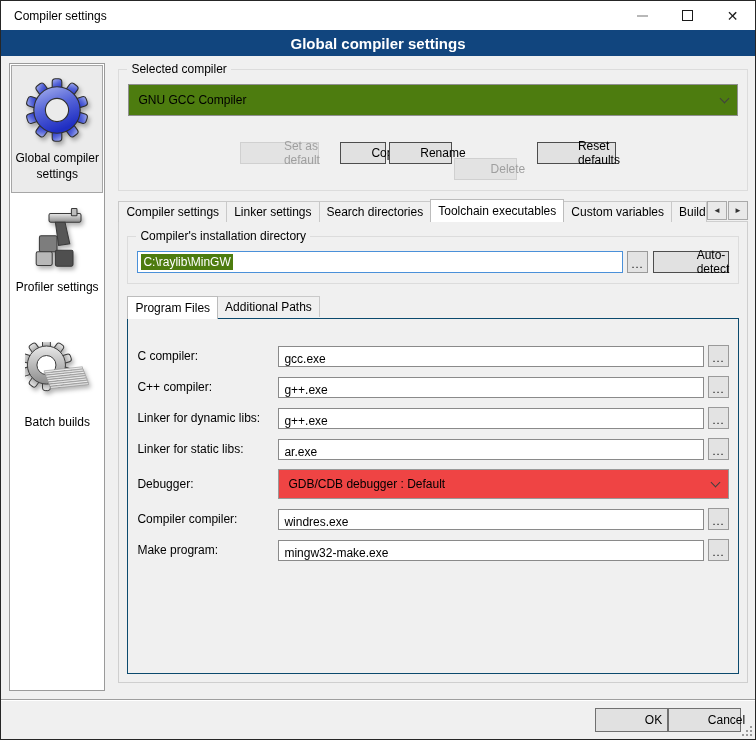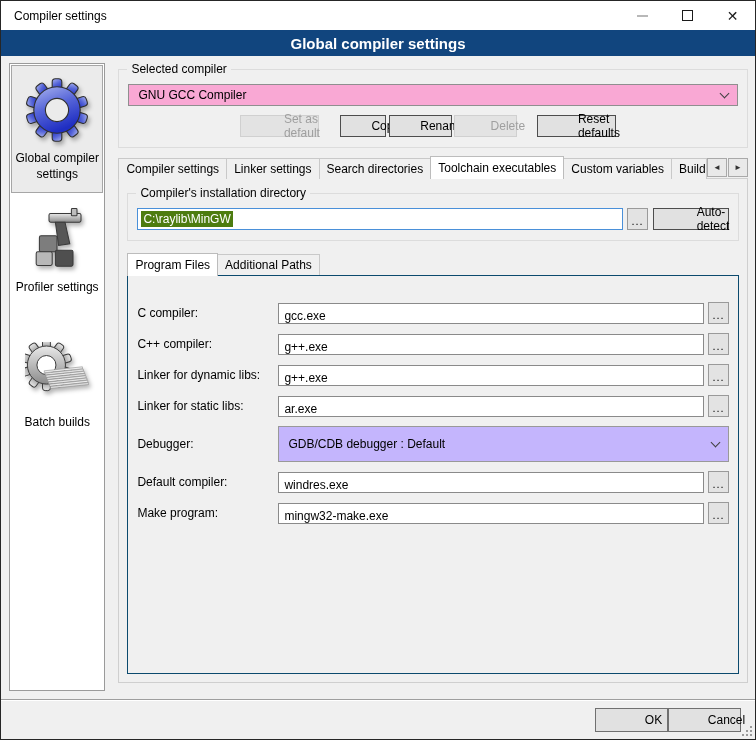--- a/index.html
+++ b/index.html
@@ -30,31 +30,31 @@
   .sb-item.selected { background:#ebebeb; border:1px solid #a6a6a6; }
   .sb-item .sb-label { margin-top:9px; line-height:1.3; }
   .sb-item + .sb-item { margin-top:2px; }
   .sb-item.gap-top { margin-top:24px; }
   .icon64 { width:64px; height:64px; filter:drop-shadow(2px 3px 2px rgba(0,0,0,0.30)); }
   .main { flex:1; margin-left:13px; height:636px; display:flex; flex-direction:column; }
   
   .groupbox { position:relative; border:1px solid #dcdcdc; padding:14px 9px 10px; background:transparent; }
   .legend { position:absolute; top:-8px; left:8px; background:#f0f0f0; padding:0 4px; }
   
-  .combo { height:22px; background:#f9a8d4; border:1px solid #8f8f8f; display:flex; align-items:center; padding:0 9px; }
+  .combo { height:32px; background:#4d7c0f; border:1px solid #8f8f8f; display:flex; align-items:center; padding:0 9px; }
   .combo-value { flex:1; }
   .chev { width:7px; height:7px; border-right:1.5px solid #404040; border-bottom:1.5px solid #404040;
           transform:rotate(45deg); margin-top:-4px; }
   
   .btn { height:22px; background:#e1e1e1; border:1px solid #4d4d4d; display:flex; align-items:center; justify-content:center;
          font-size:12px; cursor:default;padding-left:44px; }
   .btn.disabled { background:#e3e3e3; border:1px solid #d0d0d0; color:#9f9f9f; }
   .btnrow { display:flex; align-items:center; margin-top:9px; }
   .sp1 { width:112px; } .w79 { width:79px; } .w64 { width:40px; } .w63 { width:63px; }
-  .g21 { margin-left:21px; } .g3 { margin-left:3px; } .g2 { margin-left:2px; } .g20 { margin-left:20px; }
+  .g21 { margin-left:21px; } .g3 { margin-left:3px; } .g2 { margin-left:2px;margin-top:33px; } .g20 { margin-left:20px; }
   
   .tabstrip { display:flex; align-items:flex-end; margin-top:8px; height:23px; position:relative; z-index:2; }
   .tab { height:21px; padding:0 7px; background:#f0f0f0; border:1px solid #c9c9c9; border-bottom:none;
          display:flex; align-items:center; margin-left:-1px; white-space:nowrap; }
   .tab:first-child { margin-left:0; }
   .tab.active { height:23px; background:#ffffff; border-color:#bcbcbc; position:relative; z-index:3; }
   .tab.clipped { width:36px; overflow:hidden; padding-right:0; flex:none; }
   .tab-arrows { margin-left:auto; display:flex; gap:1px; margin-bottom:2px; }
   .arrow-btn { width:20px; height:19px; background:#e9e9e9; border:1px solid #a9a9a9; display:flex;
                align-items:center; justify-content:center; font-size:8px; color:#333; }
@@ -62,26 +62,26 @@
              padding:12px 8px 8px; display:flex; flex-direction:column; position:relative; z-index:1; }
   
   .pathrow { display:flex; align-items:center; }
   .path-input { flex:1; height:22px; background:#fff; border:1px solid #4a90d9; display:flex; align-items:center; padding:0 3px; overflow:hidden; }
   .path-sel { background:#4d7c0f; color:#fff; padding:1px 2px; white-space:nowrap; }
   .browse { width:21px; height:22px; margin-left:4px; background:#e3e3e3; border:1px solid #9a9a9a;
             display:flex; align-items:flex-end; justify-content:center; font-size:11px; line-height:1.4; letter-spacing:1px; }
   .autodetect { width:76px; height:22px; margin-left:5px; border-color:#4d4d4d; }
   .note { margin-top:5px; color:#c00000; white-space:nowrap; overflow:hidden; }
   
-  .subtabs { display:flex; align-items:center; margin-top:12px; height:23px; position:relative; z-index:2; }
+  .subtabs { display:flex; align-items:flex-start; margin-top:12px; height:23px; position:relative; z-index:2; }
   .subpage { flex:1; border:1px solid #0c4a6e; margin-top:-1px; background:#f0f0f0; padding:26px 9px; }
   .frow { display:flex; align-items:center; margin-bottom:9px; }
   .flabel { width:141px; }
   .finput { flex:1; height:21px; background:#fff; border:1px solid #8a8a8a; display:flex; align-items:flex-end; padding:0 5px; }
-  .fselect { flex:1; height:36px; background:#c4b5fd; border:1px solid #999; display:flex; align-items:center; padding:0 9px; }
+  .fselect { flex:1; height:30px; background:#ef4444; border:1px solid #999; display:flex; align-items:center; padding:0 9px; }
   
   .footer { height:40px; border-top:1px solid #9e9e9e; box-shadow:inset 0 1px 0 #ffffff;
             display:flex; align-items:center; justify-content:flex-end; padding-right:14px; }
   .footer .btn { width:73px; height:24px; border-color:#707070; }
   .grip { position:absolute; right:3px; bottom:3px; width:10px; height:10px; }
   .grip i { position:absolute; width:2px; height:2px; background:#9a9a9a; }
   .grip i:nth-child(1){ right:0; bottom:0; } .grip i:nth-child(2){ right:4px; bottom:0; }
   .grip i:nth-child(3){ right:8px; bottom:0; } .grip i:nth-child(4){ right:0; bottom:4px; }
   .grip i:nth-child(5){ right:4px; bottom:4px; } .grip i:nth-child(6){ right:0; bottom:8px; }
 </style>
@@ -271,21 +271,21 @@
           <div class="browse">...</div>
         </div>
         <div class="frow">
           <span class="flabel">Debugger:</span>
           <div class="fselect">
             <span class="combo-value">GDB/CDB debugger : Default</span>
             <span class="chev"></span>
           </div>
         </div>
         <div class="frow">
-          <span class="flabel">Default compiler:</span>
+          <span class="flabel">Compiler compiler:</span>
           <div class="finput">
               <span>windres.exe</span>
             </div>
           <div class="browse">...</div>
         </div>
         <div class="frow">
           <span class="flabel">Make program:</span>
           <div class="finput">
               <span>mingw32-make.exe</span>
             </div>

